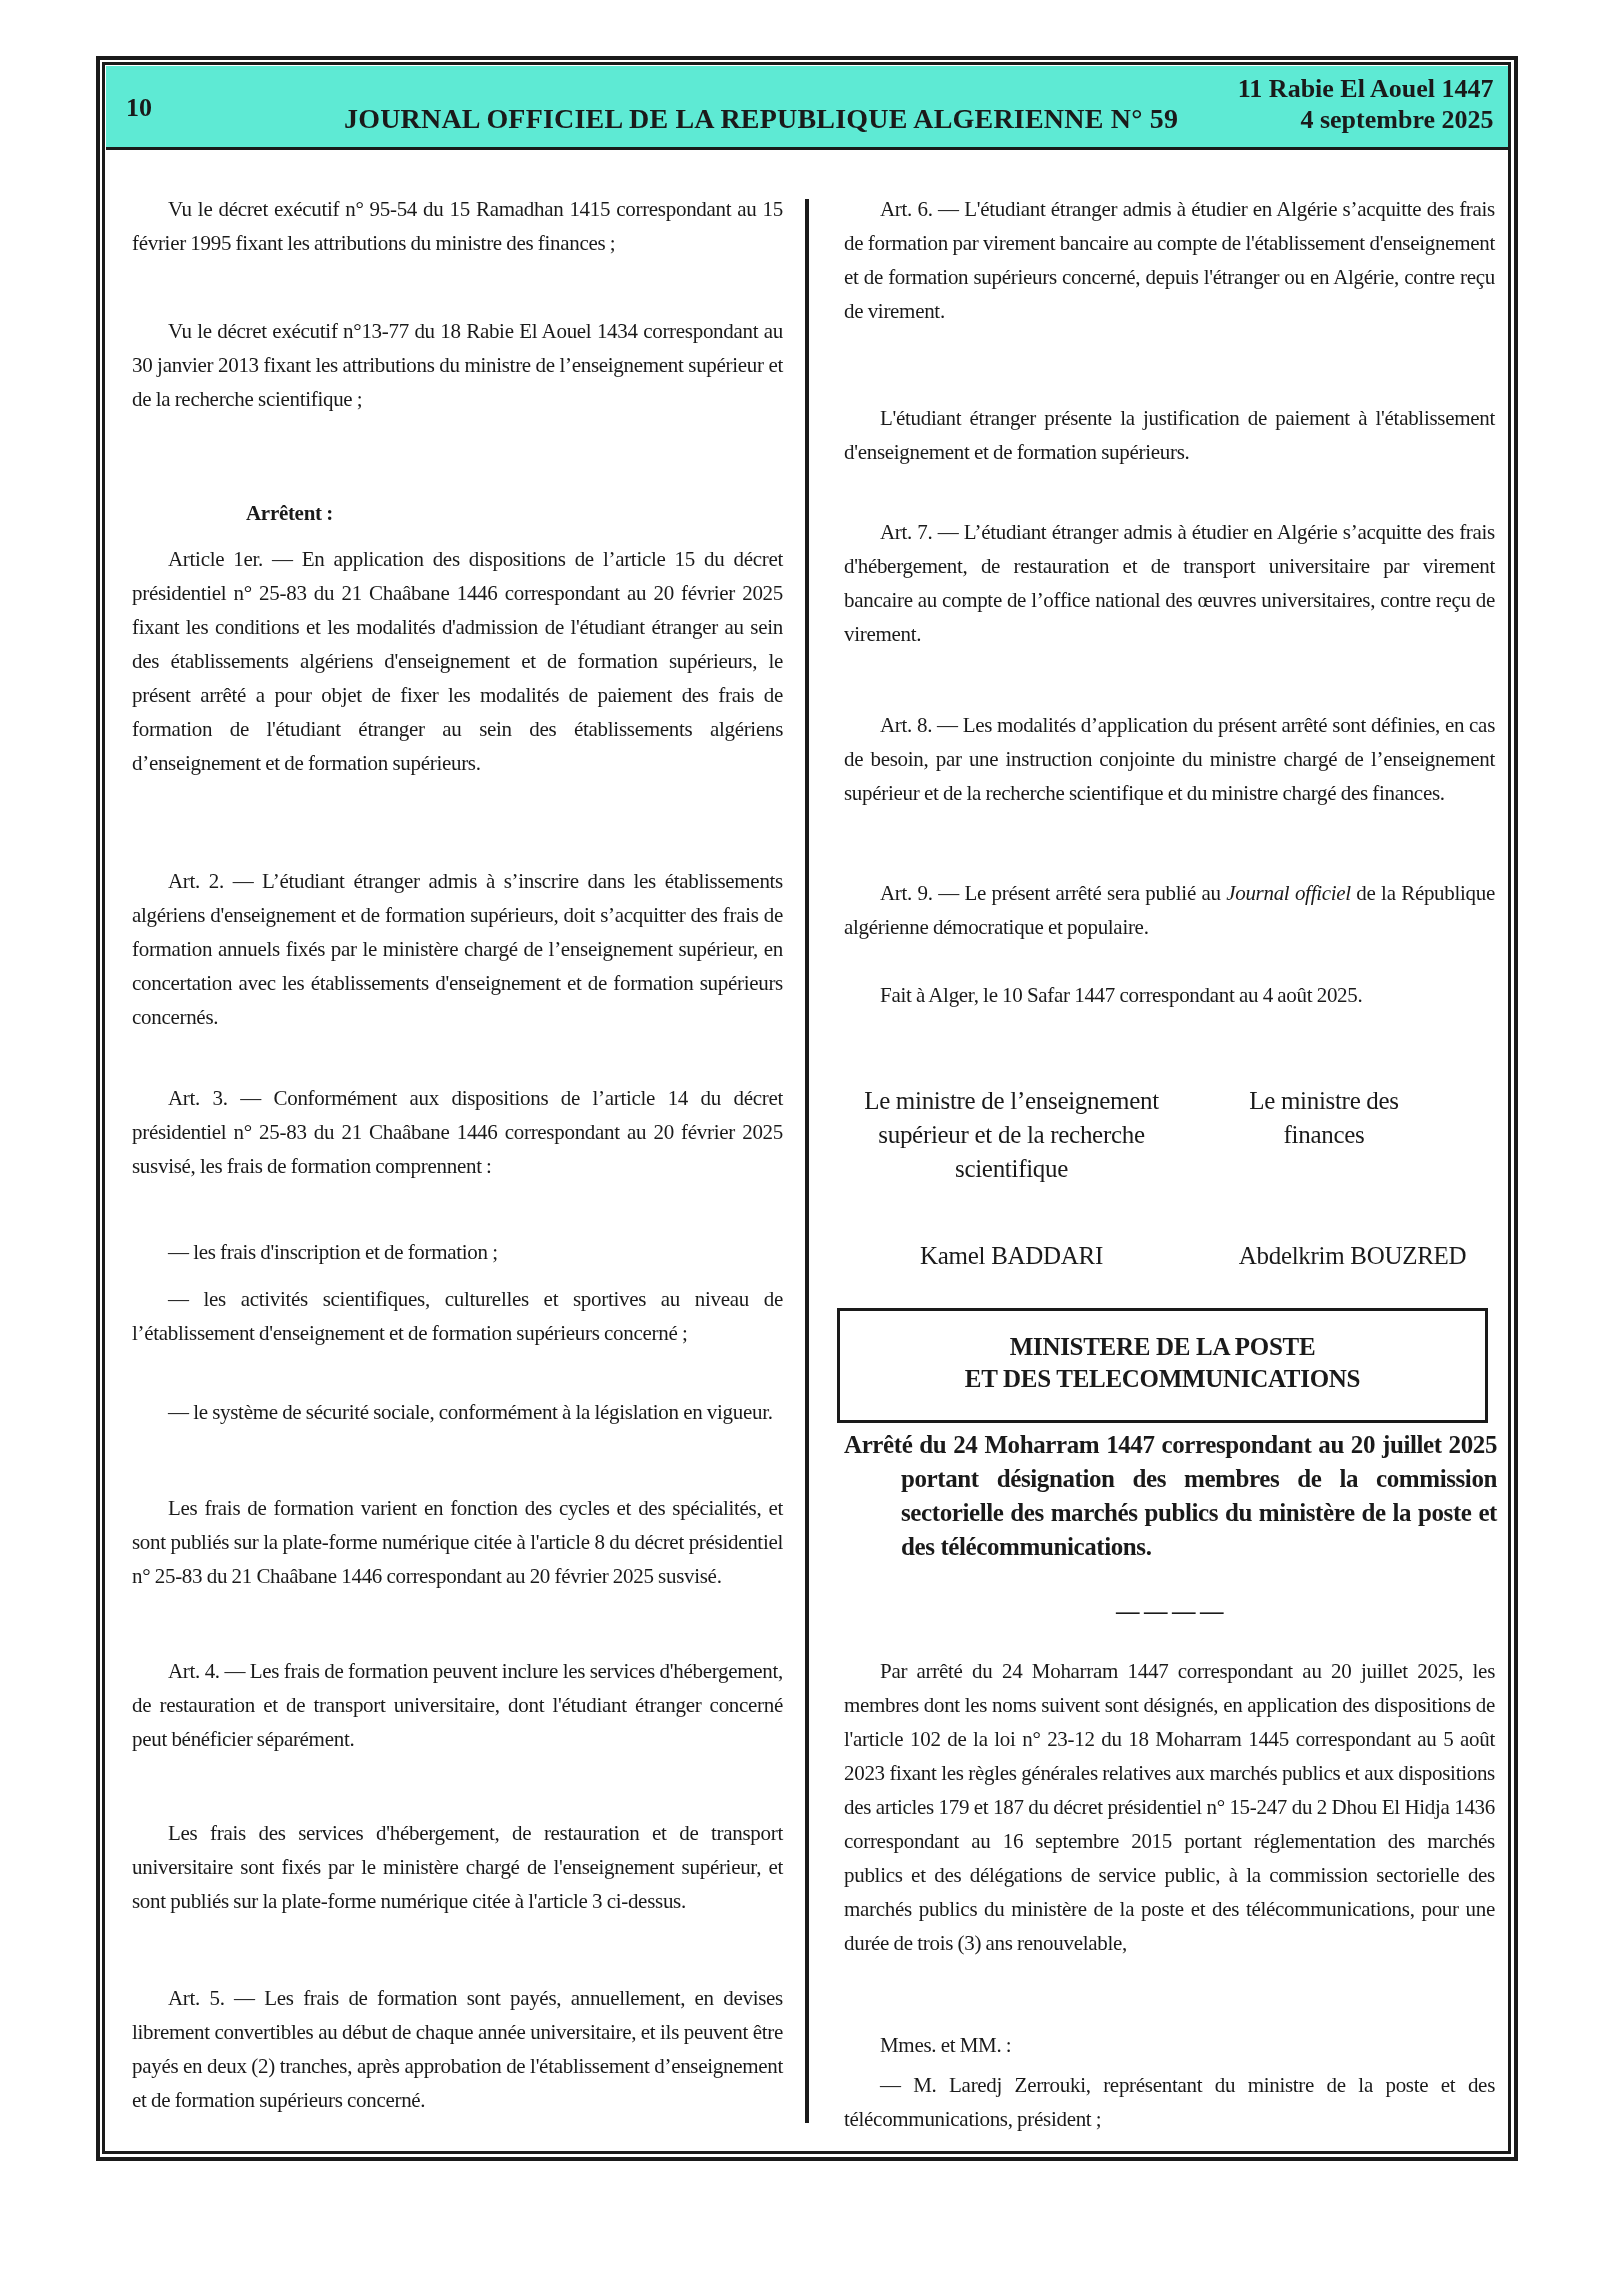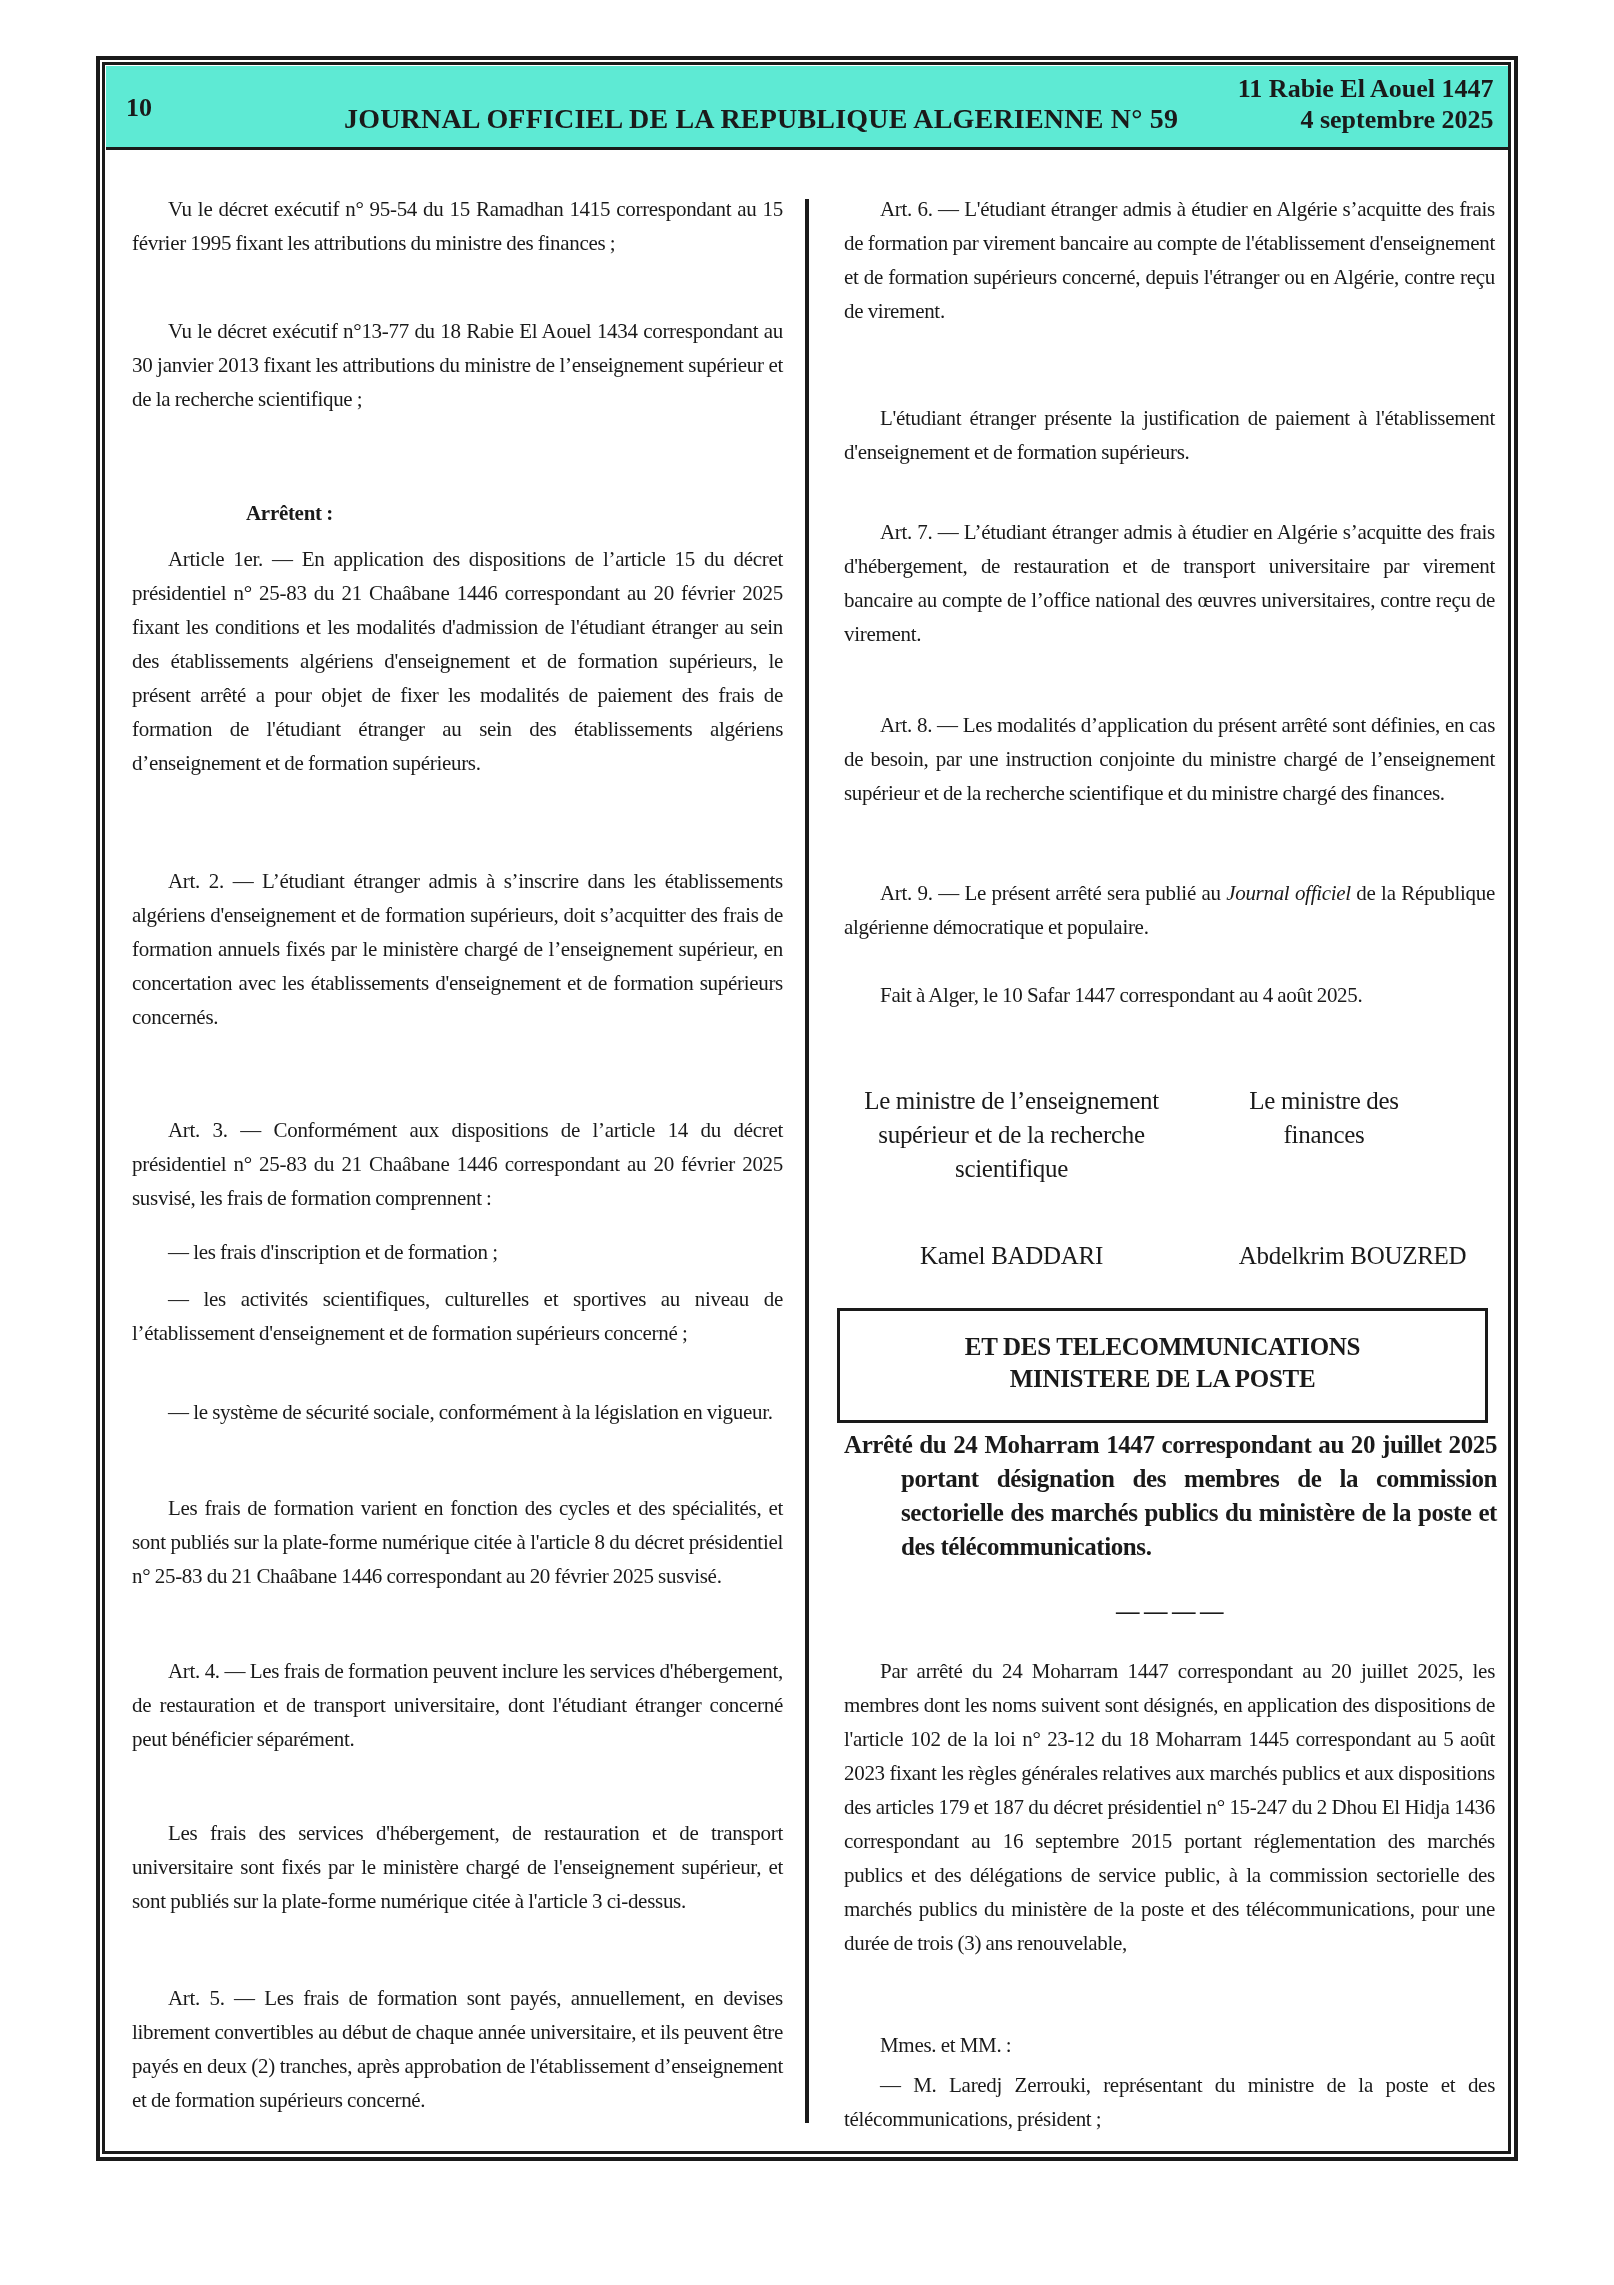--- a/index.html
+++ b/index.html
@@ -48,21 +48,21 @@
   </div>
 </div>
 
 <div class="divider"></div>
 
 <div class="p L ind" style="top:192px">Vu le décret exécutif n° 95-54 du 15 Ramadhan 1415 correspondant au 15 février 1995 fixant les attributions du ministre des finances ;</div>
 <div class="p L ind" style="top:314px">Vu le décret exécutif n°13-77 du 18 Rabie El Aouel 1434 correspondant au 30 janvier 2013 fixant les attributions du ministre de l’enseignement supérieur et de la recherche scientifique ;</div>
 <div class="p L b" style="top:478px;left:246px;width:271px;">Arrêtent :</div>
 <div class="p L ind" style="top:542px">Article 1er. — En application des dispositions de l’article 15 du décret présidentiel n° 25-83 du 21 Chaâbane 1446 correspondant au 20 février 2025 fixant les conditions et les modalités d'admission de l'étudiant étranger au sein des établissements algériens d'enseignement et de formation supérieurs, le présent arrêté a pour objet de fixer les modalités de paiement des frais de formation de l'étudiant étranger au sein des établissements algériens d’enseignement et de formation supérieurs.</div>
 <div class="p L ind" style="top:864px">Art. 2. — L’étudiant étranger admis à s’inscrire dans les établissements algériens d'enseignement et de formation supérieurs, doit s’acquitter des frais de formation annuels fixés par le ministère chargé de l’enseignement supérieur, en concertation avec les établissements d'enseignement et de formation supérieurs concernés.</div>
-<div class="p L ind" style="top:1113px">Art. 3. — Conformément aux dispositions de l’article 14 du décret présidentiel n° 25-83 du 21 Chaâbane 1446 correspondant au 20 février 2025 susvisé, les frais de formation comprennent :</div>
+<div class="p L ind" style="top:1081px">Art. 3. — Conformément aux dispositions de l’article 14 du décret présidentiel n° 25-83 du 21 Chaâbane 1446 correspondant au 20 février 2025 susvisé, les frais de formation comprennent :</div>
 <div class="p L ind" style="top:1235px">— les frais d'inscription et de formation ;</div>
 <div class="p L ind" style="top:1282px">— les activités scientifiques, culturelles et sportives au niveau de l’établissement d'enseignement et de formation supérieurs concerné ;</div>
 <div class="p L ind" style="top:1395px">— le système de sécurité sociale, conformément à la législation en vigueur.</div>
 <div class="p L ind" style="top:1491px">Les frais de formation varient en fonction des cycles et des spécialités, et sont publiés sur la plate-forme numérique citée à l'article 8 du décret présidentiel n° 25-83 du 21 Chaâbane 1446 correspondant au 20 février 2025 susvisé.</div>
 <div class="p L ind" style="top:1654px">Art. 4. — Les frais de formation peuvent inclure les services d'hébergement, de restauration et de transport universitaire, dont l'étudiant étranger concerné peut bénéficier séparément.</div>
 <div class="p L ind" style="top:1816px">Les frais des services d'hébergement, de restauration et de transport universitaire sont fixés par le ministère chargé de l'enseignement supérieur, et sont publiés sur la plate-forme numérique citée à l'article 3 ci-dessus.</div>
 <div class="p L ind" style="top:1981px">Art. 5. — Les frais de formation sont payés, annuellement, en devises librement convertibles au début de chaque année universitaire, et ils peuvent être payés en deux (2) tranches, après approbation de l'établissement d’enseignement et de formation supérieurs concerné.</div>
 
 <div class="p R ind" style="top:192px">Art. 6. — L'étudiant étranger admis à étudier en Algérie s’acquitte des frais de formation par virement bancaire au compte de l'établissement d'enseignement et de formation supérieurs concerné, depuis l'étranger ou en Algérie, contre reçu de virement.</div>
 <div class="p R ind" style="top:401px">L'étudiant étranger présente la justification de paiement à l'établissement d'enseignement et de formation supérieurs.</div>
@@ -70,22 +70,22 @@
 <div class="p R ind" style="top:708px">Art. 8. — Les modalités d’application du présent arrêté sont définies, en cas de besoin, par une instruction conjointe du ministre chargé de l’enseignement supérieur et de la recherche scientifique et du ministre chargé des finances.</div>
 <div class="p R ind" style="top:876px"><span>Art. 9. — Le présent arrêté sera publié au </span><i>Journal officiel</i><span> de la République algérienne démocratique et populaire.</span></div>
 <div class="p R ind" style="top:978px">Fait à Alger,  le 10 Safar 1447 correspondant au 4 août 2025.</div>
 
 <div class="sig" style="left:844px;top:1084px;width:335px;">Le ministre de l’enseignement supérieur et de la recherche scientifique</div>
 <div class="sig" style="left:1238px;top:1084px;width:172px;">Le ministre des finances</div>
 <div class="sig" style="left:844px;top:1239px;width:335px;">Kamel BADDARI</div>
 <div class="sig" style="left:1203px;top:1239px;width:299px;">Abdelkrim BOUZRED</div>
 
 <div class="box">
+  <div>MINISTERE DE LA POSTE</div>
   <div>ET DES TELECOMMUNICATIONS</div>
-  <div>MINISTERE DE LA POSTE</div>
 </div>
 
 <div class="title-arr">Arrêté du 24 Moharram 1447 correspondant au 20 juillet 2025 portant désignation des membres de la commission sectorielle des marchés publics du ministère de la poste et des télécommunications.</div>
 <div class="sep">————</div>
 
 <div class="p R ind" style="top:1654px">Par arrêté du 24 Moharram 1447 correspondant au 20 juillet 2025, les membres dont les noms suivent sont désignés, en application des dispositions de l'article 102 de la loi n° 23-12 du 18 Moharram 1445 correspondant au 5 août 2023 fixant les règles générales relatives aux marchés publics et aux dispositions des articles 179 et 187 du décret présidentiel n° 15-247 du 2 Dhou El Hidja 1436 correspondant au 16 septembre 2015 portant réglementation des marchés publics et des délégations de service public, à la commission sectorielle des marchés publics du ministère de la poste et des télécommunications, pour une durée de trois (3) ans renouvelable,</div>
 <div class="p R ind" style="top:2028px">Mmes. et MM. :</div>
 <div class="p R ind" style="top:2068px">— M. Laredj Zerrouki, représentant du ministre de la poste et des télécommunications, président ;</div>
 
 

